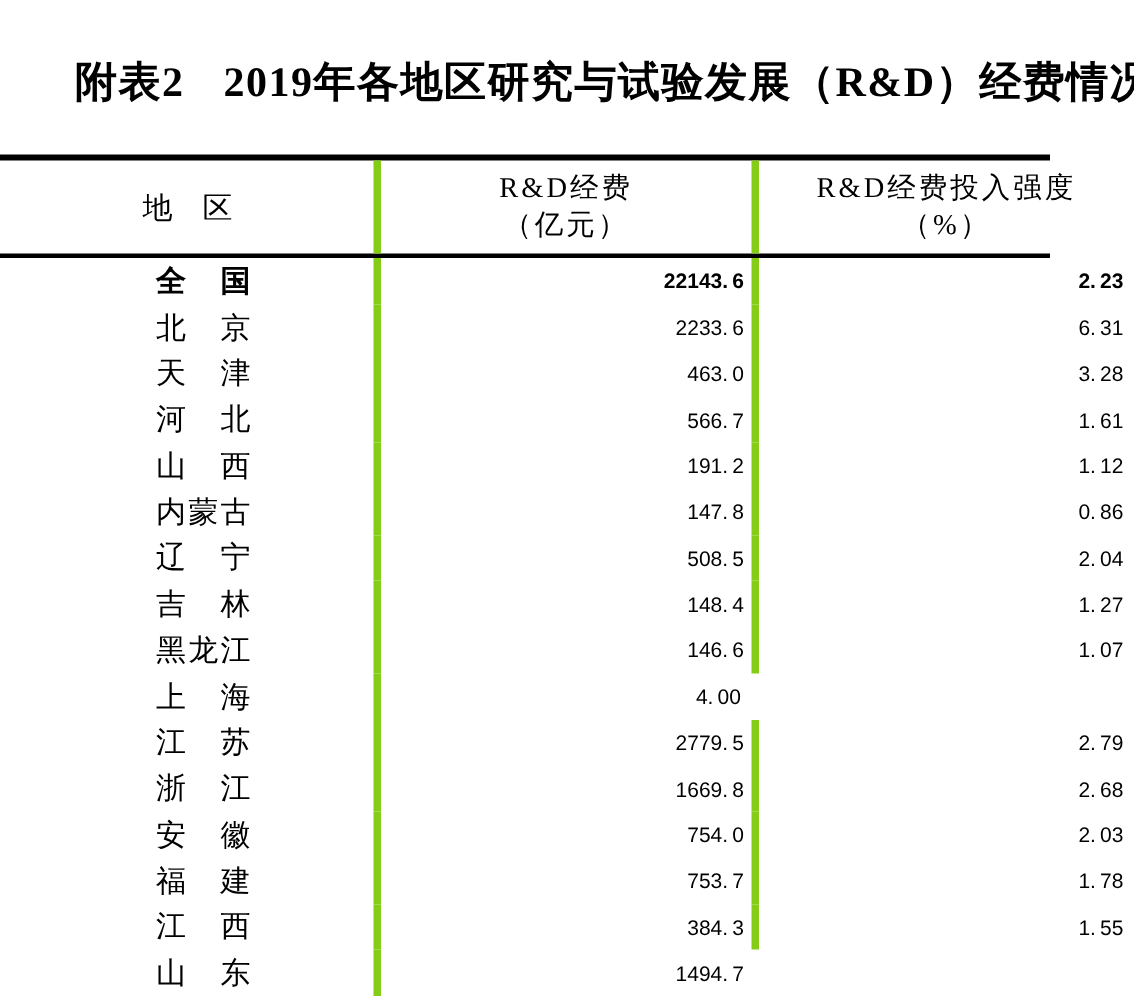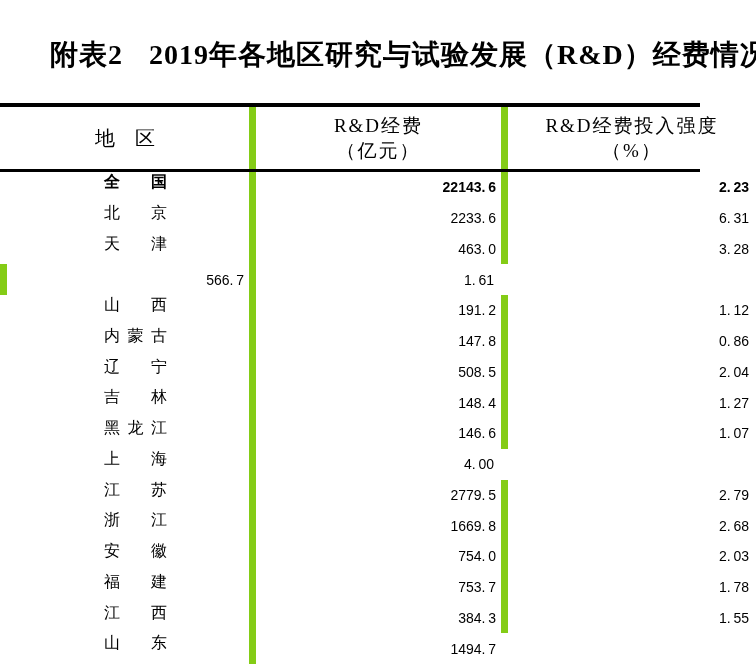--- a/index.html
+++ b/index.html
@@ -38,21 +38,21 @@
   }
   .grid-row {
     display: grid;
     grid-template-columns: 249px 252px 255px;
   }
   .cell {
     box-sizing: border-box;
     overflow: hidden;
   }
   .col-border {
-    border-left: 7px solid #84cc16;
+    border-left: 5px solid #84cc16;
   }
 
   
   .thead {
     height: 62px;
     border-bottom: 3px solid #000;
   }
   .thead .cell {
     height: 62px;
   }
@@ -75,22 +75,23 @@
     line-height: 25px;
     letter-spacing: 2px;
   }
 
   
   .tbody .grid-row {
     height: 30.75px;
   }
   .region-cell {
     display: flex;
+    align-items: center;
     padding-left: 104px;
-    font-size: 16px;
+    font-size: 20px;
   }
   .justify-block {
     display: inline-block;
     width: 63px;
     text-align: justify;
     text-align-last: justify;
   }
   .num-cell {
     display: flex;
     align-items: center;
@@ -148,20 +149,23 @@
       <div class="cell col-border num-cell num-intensity">6. 31</div>
     </div>
       <div class="grid-row">
       <div class="cell region-cell">
         <span class="justify-block">天津</span>
       </div>
       <div class="cell col-border num-cell num-rd">463. 0</div>
       <div class="cell col-border num-cell num-intensity">3. 28</div>
     </div>
       <div class="grid-row">
+      <div class="cell region-cell">
+        <span class="justify-block">河北</span>
+      </div>
       <div class="cell col-border num-cell num-rd">566. 7</div>
       <div class="cell col-border num-cell num-intensity">1. 61</div>
     </div>
       <div class="grid-row">
       <div class="cell region-cell">
         <span class="justify-block">山西</span>
       </div>
       <div class="cell col-border num-cell num-rd">191. 2</div>
       <div class="cell col-border num-cell num-intensity">1. 12</div>
     </div>

